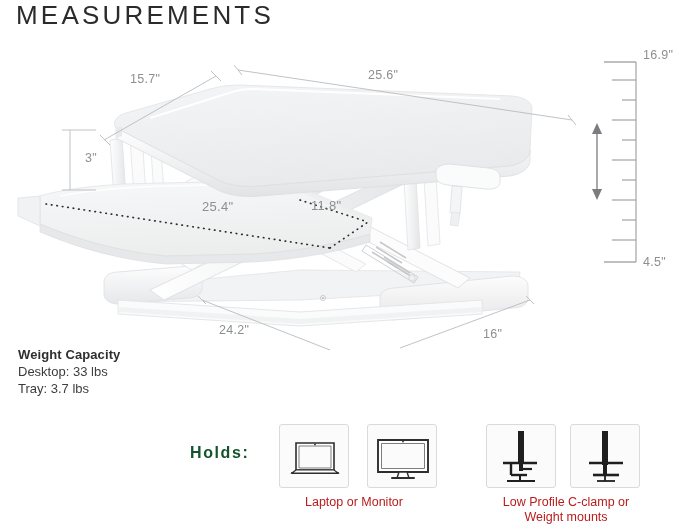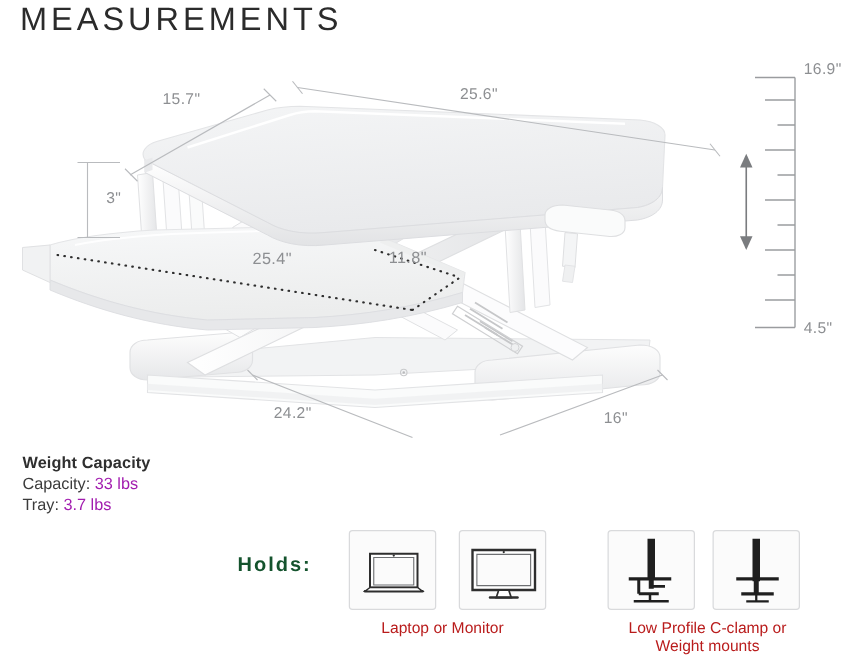--- a/index.html
+++ b/index.html
@@ -31,23 +31,23 @@
   .dim{
     position:absolute;
     font-size:12.5px;
     color:#8d8f92;
     white-space:nowrap;
     letter-spacing:.3px;
   }
 
   
   .wcap{position:absolute;left:18px;top:346px;line-height:17px;}
-  .wcap .hd{font-size:13px;font-weight:bold;color:#2f2f2f;letter-spacing:.1px;margin-top:15px;}
+  .wcap .hd{font-size:13px;font-weight:bold;color:#2f2f2f;letter-spacing:.1px;}
   .wcap .row{font-size:13px;color:#3b3b3b;}
-  .wcap .row .v{color:#a21caf;}
+  .wcap .row .v{color:#404040;}
 
   
   .holds-label{
     position:absolute;left:190px;top:444px;
     font-size:16px;font-weight:bold;color:#14532d;letter-spacing:1.6px;
   }
   .icon-box{
     position:absolute;
     width:70px;height:64px;
     border:1px solid #d9dadc;
@@ -251,21 +251,21 @@
   <div class="dim" style="left:311px;top:198px;font-size:13px;">11.8"</div>
   <div class="dim" style="left:219px;top:323px;">24.2"</div>
   <div class="dim" style="left:483px;top:327px;">16"</div>
 
   <div class="dim" style="left:643px;top:48px;">16.9"</div>
   <div class="dim" style="left:643px;top:255px;">4.5"</div>
 
   <div class="wcap">
     <div class="hd">Weight Capacity</div>
     <div class="row">
-      <span>Capacity:</span>
+      <span>Desktop:</span>
       <span class="v">33 lbs</span>
     </div>
     <div class="row">
       <span>Tray:</span>
       <span class="v">3.7 lbs</span>
     </div>
   </div>
 
   <div class="holds-label">Holds:</div>
 

